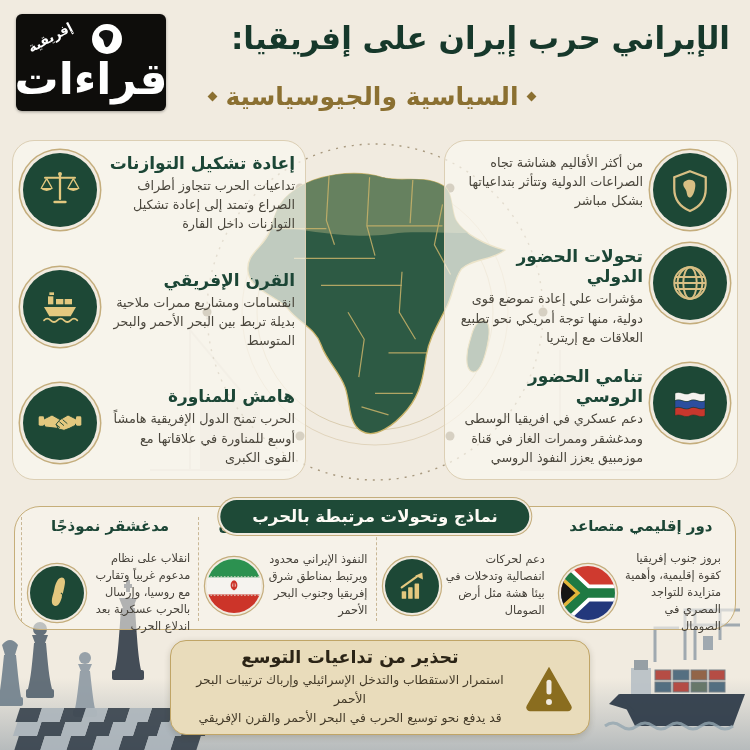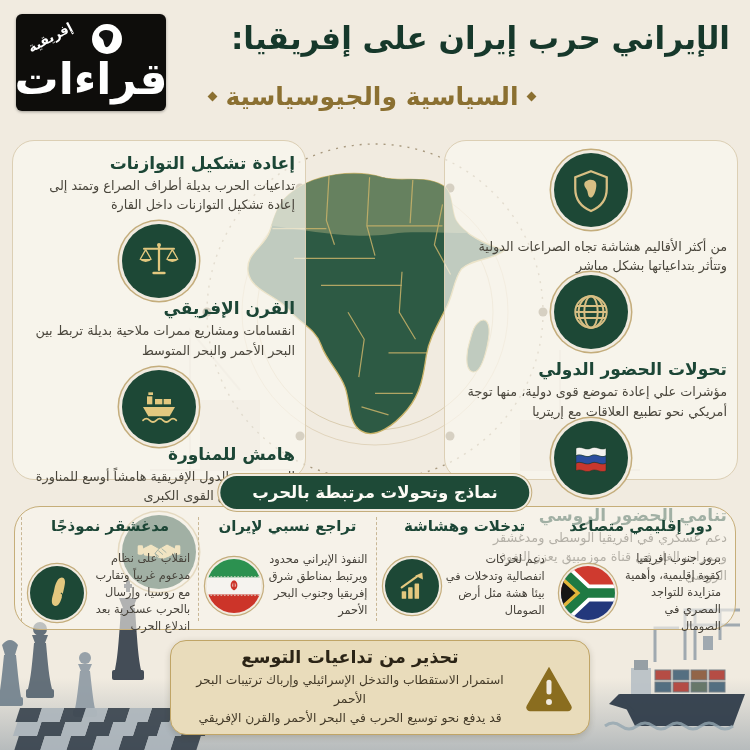--- a/index.html
+++ b/index.html
@@ -45,34 +45,34 @@
   .rings{position:absolute;left:0;top:0;z-index:0;}
   
   .panel{
     position:absolute;top:140px;width:294px;height:340px;z-index:3;
     background:rgba(250,246,238,.72);
     border:1px solid #dccfb4;border-radius:22px;
     display:flex;flex-direction:column;justify-content:space-between;
     padding:12px 10px;
   }
   .panel.left{left:12px;} .panel.right{right:12px;}
-  .item-row{display:flex;align-items:center;gap:10px;flex-direction:column;}
+  .item-row{display:flex;gap:10px;}
   .icon-circle{
     flex:0 0 74px;width:74px;height:74px;border-radius:50%;
     background:#1d4836;display:flex;align-items:center;justify-content:center;
     box-shadow:0 0 0 3px #f1ebe0,0 0 0 4.5px #c4ad7c;
   }
   .item-text{flex:1;text-align:right;}
   .item-title{font-size:17px;font-weight:bold;color:#1c4636;margin-bottom:3px;}
   .item-body{font-size:12.8px;color:#4a463c;line-height:1.5;}
   
   .mapwrap{position:absolute;left:240px;top:150px;z-index:1;}
   
   .banner{
-    position:absolute;left:50%;top:476px;transform:translateX(-50%);z-index:4;
+    position:absolute;left:50%;top:500px;transform:translateX(-50%);z-index:4;
     background:#1e4a37;color:#fdfbf5;font-size:16.5px;font-weight:bold;
     padding:7px 32px;border-radius:20px;white-space:nowrap;
     box-shadow:0 0 0 2px #f1ebe0,0 0 0 3px #c4ad7c;
   }
   
   .bottom-panel{
     position:absolute;left:14px;right:14px;top:506px;height:124px;z-index:3;
     background:rgba(250,246,238,.6);
     border:1.5px solid #c6ae79;border-radius:26px;
     display:flex;align-items:stretch;padding:10px 6px 8px;
@@ -215,21 +215,21 @@
         <div class="item-title">تنامي الحضور الروسي</div>
         <div class="item-body">دعم عسكري في افريقيا الوسطى ومدغشقر وممرات الغاز في قناة موزمبيق يعزز النفوذ الروسي</div>
       </div>
     </div>
   </div>
 
   <div class="panel left">
     <div class="item-row">
       <div class="item-text">
         <div class="item-title">إعادة تشكيل التوازنات</div>
-        <div class="item-body">تداعيات الحرب بديلة أطراف الصراع وتمتد إلى إعادة تشكيل التوازنات داخل القارة</div>
+        <div class="item-body">تداعيات الحرب تتجاوز أطراف الصراع وتمتد إلى إعادة تشكيل التوازنات داخل القارة</div>
       </div>
       <div class="icon-circle">
         <svg width="48" height="48" viewBox="0 0 72 72">
           <g fill="#e3c87f">
             <circle cx="36" cy="12" r="3"></circle>
             <rect x="34.3" y="13" width="3.4" height="38" rx="1.5"></rect>
             <rect x="12" y="16" width="48" height="3.2" rx="1.5"></rect>
             <rect x="26" y="52" width="20" height="4" rx="2"></rect>
           </g>
           <g stroke="#e3c87f" stroke-width="2" fill="none">

